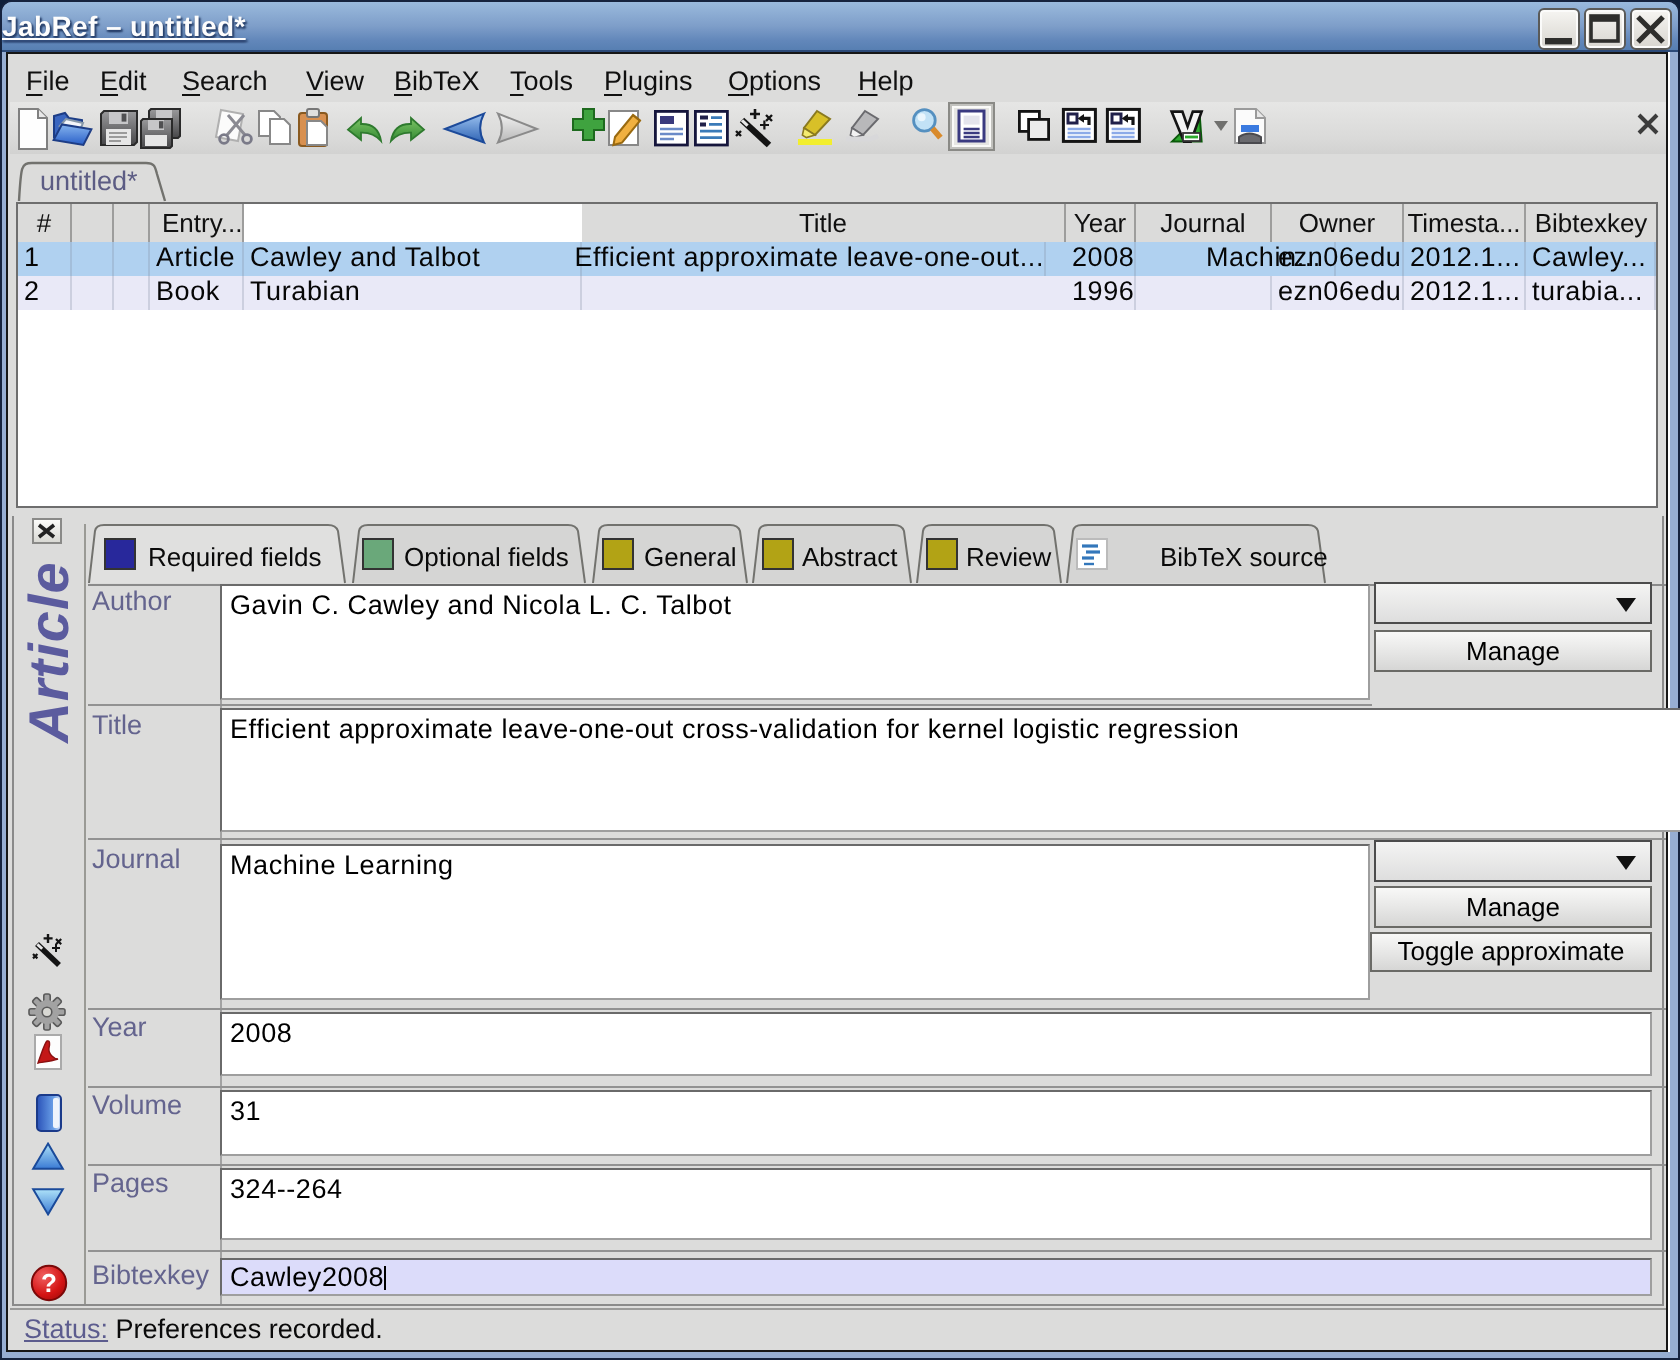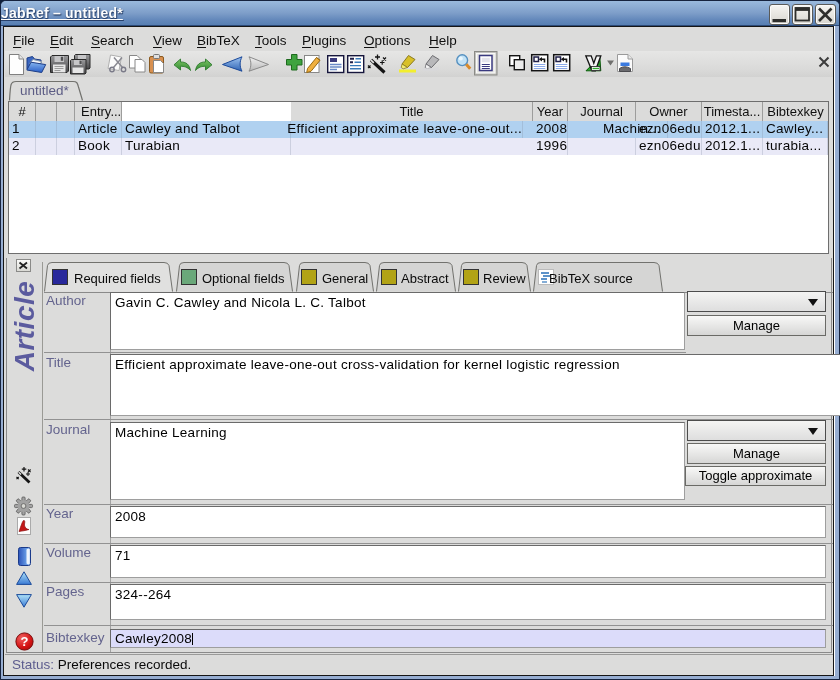--- a/index.html
+++ b/index.html
@@ -39,21 +39,21 @@
 .etab-icon { position:absolute; top:269px; width:16px; height:16px; border:1px solid #333; }
 .fldlabel { position:absolute; left:46px; font-size:13.5px; color:#64648e; }
 .tarea { position:absolute; background:#ffffff; border:1px solid; border-color:#6a6a6a #9e9e9e #9e9e9e #6a6a6a; font-size:13.5px; letter-spacing:0.28px; color:#000; padding:2px 0 0 4px; line-height:16px; }
 .hline { position:absolute; left:44px; height:1px; background:#929292; }
 .btn { position:absolute; left:687px; width:139px; background:linear-gradient(#f8f8f7,#e4e4e3 60%,#d6d6d5); border:1px solid #6a6a66; font-size:13px; color:#000; text-align:center; }
 .combo { position:absolute; left:687px; width:139px; height:21px; background:linear-gradient(#f4f4f3,#dedede); border:1px solid #4c4c4c; }
 .combo:after { content:""; position:absolute; right:7px; top:7px; width:0; height:0; border:5px solid transparent; border-top:7px solid #111; border-bottom:none; }
 
 
 #statusbar { position:absolute; left:5px; top:654px; width:828px; height:21px; background:#dcdcdb; border-top:1px solid #9a9a99; font-size:13.5px; line-height:20px; color:#0a0a0a; }
-#statusbar b { font-weight:normal; color:#5c5c8e; }
+#statusbar b { font-weight:normal; color:#5c5c8e;text-decoration:underline; }
 </style>
 </head>
 <body>
 <div id="win">
   <div id="frame-blue"></div>
   <div id="titlebar">
     <div id="title-text">JabRef – untitled*</div>
     <div class="winbtn" style="left:768px;"><svg width="19" height="19">
           <rect x="2.5" y="14" width="13.5" height="3.2" fill="#2e2e2c"></rect>
         </svg></div>
@@ -373,21 +373,21 @@
     <span class="etab-text" style="left:483px;">Review</span>
     <div class="etab-icon" style="left:538px;background:#ffffff;border:1px solid #bbb;"></div>
     <svg class="abs" style="left:540px;top:271px;" width="12" height="12">
         <g stroke="#3377bb" stroke-width="1.6">
           <path d="M1 2 h8"></path>
           <path d="M3 5 h7"></path>
           <path d="M1 8 h6"></path>
           <path d="M2 11 h5" stroke-width="1.2"></path>
         </g>
       </svg>
-    <span class="etab-text" style="left:549px;">BibTeX source</span>
+    <span class="etab-text" style="left:580px;">BibTeX source</span>
     <div class="abs" style="left:44px;top:292px;width:789px;height:1px;background:#8a8a8a;"></div>
   </div>
 
   <div id="edleft">
     <div class="abs" style="left:16px;top:259px;width:15px;height:13px;background:linear-gradient(#fbfbf9,#d9d9d4);border:1px solid #8a8a88;"></div>
     <svg class="abs" style="left:18px;top:261px;" width="11" height="9">
         <path d="M1.5 1.5 L9 7.5 M9 1.5 L1.5 7.5" stroke="#222" stroke-width="1.8"></path>
       </svg>
     <div class="abs" style="left:-24px;top:311px;width:98px;height:30px;line-height:30px;text-align:center;transform:rotate(-90deg);font-size:28px;font-weight:bold;font-style:italic;color:#5b5b9e;letter-spacing:0.5px;">Article</div>
     <div class="abs" style="left:42px;top:262px;width:1px;height:390px;background:#9a9a95;"></div>
@@ -410,21 +410,21 @@
     <div class="combo" style="top:420px;"></div>
     <div class="btn" style="top:443px;height:21px;line-height:19px;">Manage</div>
     <div class="btn" style="left:685px;width:141px;top:466px;height:20px;line-height:18px;">Toggle approximate</div>
     <div class="hline" style="top:504px;width:789px;"></div>
 
     <span class="fldlabel" style="top:506px;">Year</span>
     <div class="tarea" style="left:110px;top:506px;width:716px;height:32px;">2008</div>
     <div class="hline" style="top:543px;width:789px;"></div>
 
     <span class="fldlabel" style="top:545px;">Volume</span>
-    <div class="tarea" style="left:110px;top:545px;width:716px;height:33px;">71</div>
+    <div class="tarea" style="left:110px;top:545px;width:716px;height:33px;">31</div>
     <div class="hline" style="top:582px;width:789px;"></div>
 
     <span class="fldlabel" style="top:584px;">Pages</span>
     <div class="tarea" style="left:110px;top:584px;width:716px;height:36px;">324--264</div>
     <div class="hline" style="top:625px;width:789px;"></div>
 
     <span class="fldlabel" style="top:630px;">Bibtexkey</span>
     <div class="tarea" style="left:110px;top:629px;width:716px;height:19px;background:#dcdcfa;line-height:14px;">Cawley2008<span style="display:inline-block;width:1px;height:12px;background:#000;vertical-align:-2px;"></span></div>
   </div>
 

